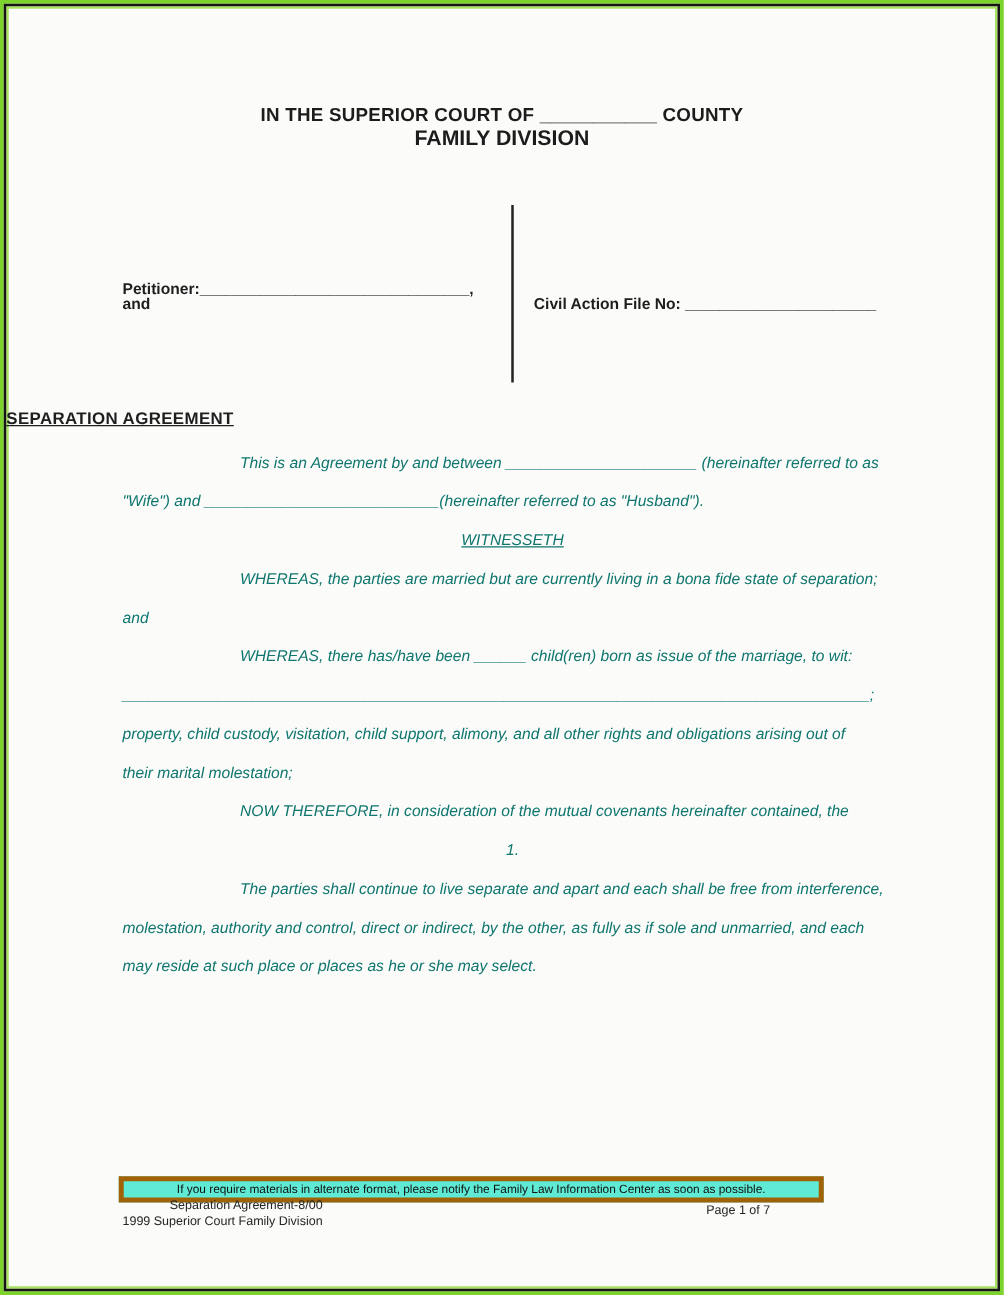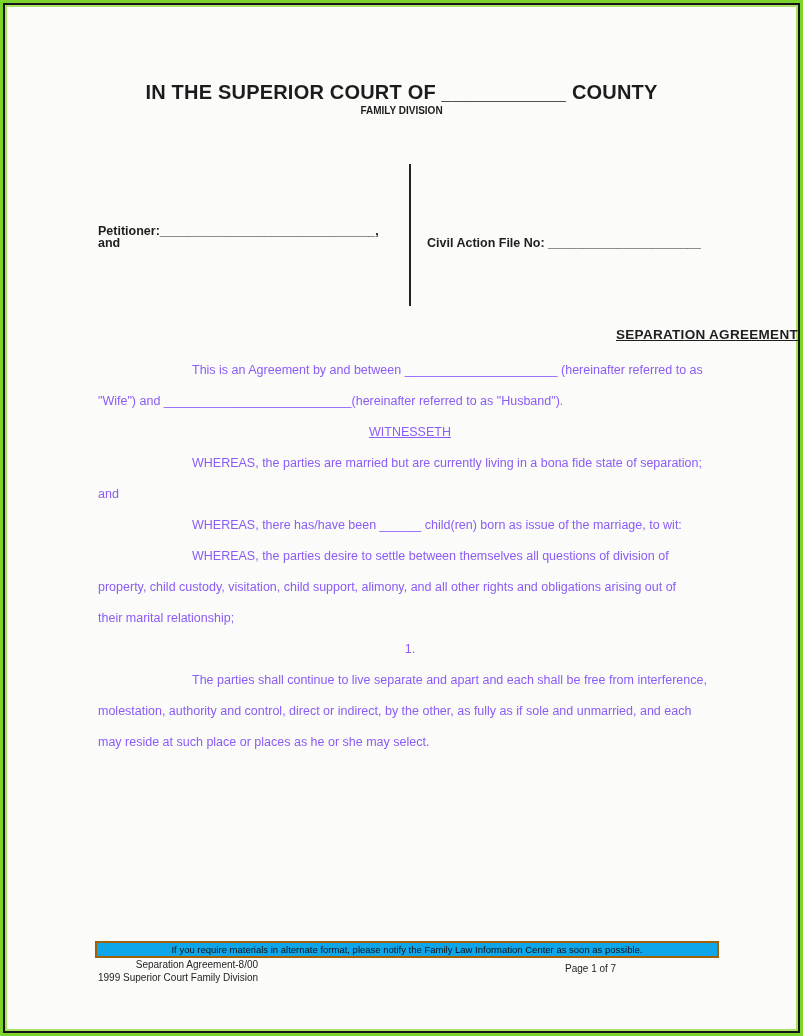--- a/index.html
+++ b/index.html
@@ -15,55 +15,54 @@
     background: #fbfbfa;
     border: 2px solid #151515;
     box-shadow: inset 0 0 0 2px #a9e163;
     color: #1e1e1e;
   }
   
   .court-header {
     position: absolute; top: 78px; left: 0; right: 0;
     text-align: center; font-weight: bold; color: #1c1c1c;
   }
-  .court-header .l12 { font-size: 20px; line-height: 19px; letter-spacing: 0.2px; }
-  .court-header .l3  { font-size: 10px; line-height: 17px; }
+  .court-header .l12 { font-size: 15px; line-height: 19px; letter-spacing: 0.2px; }
+  .court-header .l3  { font-size: 17px; line-height: 17px; }
 
   
   .caption-item { position: absolute; font-size: 12.5px; font-weight: bold; white-space: nowrap; }
   .pet  { left: 93px;  top: 184px; margin-top: 35px; }
   .andc { left: 93px;  top: 231px; }
   .resp { left: 93px;  top: 277px; }
   .caption-divider { position: absolute; left: 404px; top: 159px; height: 142px; width: 0; border-left: 2px solid #232323; }
   .civil { left: 422px; top: 231px; }
 
   
   .doc-title {
     position: absolute; top: 322px; left: 0; right: 0;
-    text-align: right; font-size: 13.5px; font-weight: bold;
+    text-align: left; font-size: 13.5px; font-weight: bold;
     letter-spacing: 0.3px;
-    padding-left: 44px;
   }
   .doc-title span { text-decoration: underline; }
 
   
   .body-text {
     position: absolute; left: 93px; top: 350px; width: 624px;
-    font-size: 12.5px; line-height: 31px; color: #8b5cf6;
+    font-size: 12.5px; line-height: 31px; color: #0f766e; font-style: italic;
   }
   .line { white-space: nowrap; }
   .indent { padding-left: 94px; }
   .center { text-align: center; padding-left: 0; }
   .uline span { text-decoration: underline; }
 
   
   .notice {
-    position: absolute; left: 90px; top: 936px; width: 624px;
+    position: absolute; left: 90px; top: 936px; width: 564px;
     box-sizing: border-box;
-    background: #0ea5e9; border: 2px solid #a16207;
+    background: #5eead4; border: 4px solid #a16207;
     font-size: 9.5px; line-height: 13px; text-align: center;
     color: #111; white-space: nowrap; overflow: hidden;
   }
   .form-id {
     position: absolute; left: 93px; top: 954px;
     font-size: 10px; line-height: 12.5px; color: #252525; text-align: right;
   }
   .page-num {
     position: absolute; left: 560px; top: 958px;
     font-size: 10px; color: #252525;
@@ -92,23 +91,24 @@
     <span>SEPARATION AGREEMENT</span>
   </div>
 
   <div class="body-text">
     <div class="line indent">This is an Agreement by and between ______________________ (hereinafter referred to as</div>
     <div class="line">"Wife") and ___________________________(hereinafter referred to as "Husband").</div>
     <div class="line center uline"><span>WITNESSETH</span></div>
     <div class="line indent">WHEREAS, the parties are married but are currently living in a bona fide state of separation;</div>
     <div class="line">and</div>
     <div class="line indent">WHEREAS, there has/have been ______ child(ren) born as issue of the marriage, to wit:</div>
-    <div class="line indent">WHEREAS, the parties desire to settle between themselves all questions of division of</div>
+    <div class="line">______________________________________________________________________________________;</div>
     <div class="line">property, child custody, visitation, child support, alimony, and all other rights and obligations arising out of</div>
-    <div class="line">their marital relationship;</div>
+    <div class="line">their marital molestation;</div>
+    <div class="line indent">NOW THEREFORE, in consideration of the mutual covenants hereinafter contained, the</div>
     <div class="line center">1.</div>
     <div class="line indent">The parties shall continue to live separate and apart and each shall be free from interference,</div>
     <div class="line">molestation, authority and control, direct or indirect, by the other, as fully as if sole and unmarried, and each</div>
     <div class="line">may reside at such place or places as he or she may select.</div>
   </div>
 
   <div class="notice">If you require materials in alternate format, please notify the Family Law Information Center as soon as possible.</div>
   <div class="form-id">
     <div>Separation Agreement-8/00</div>
     <div>1999 Superior Court Family Division</div>

